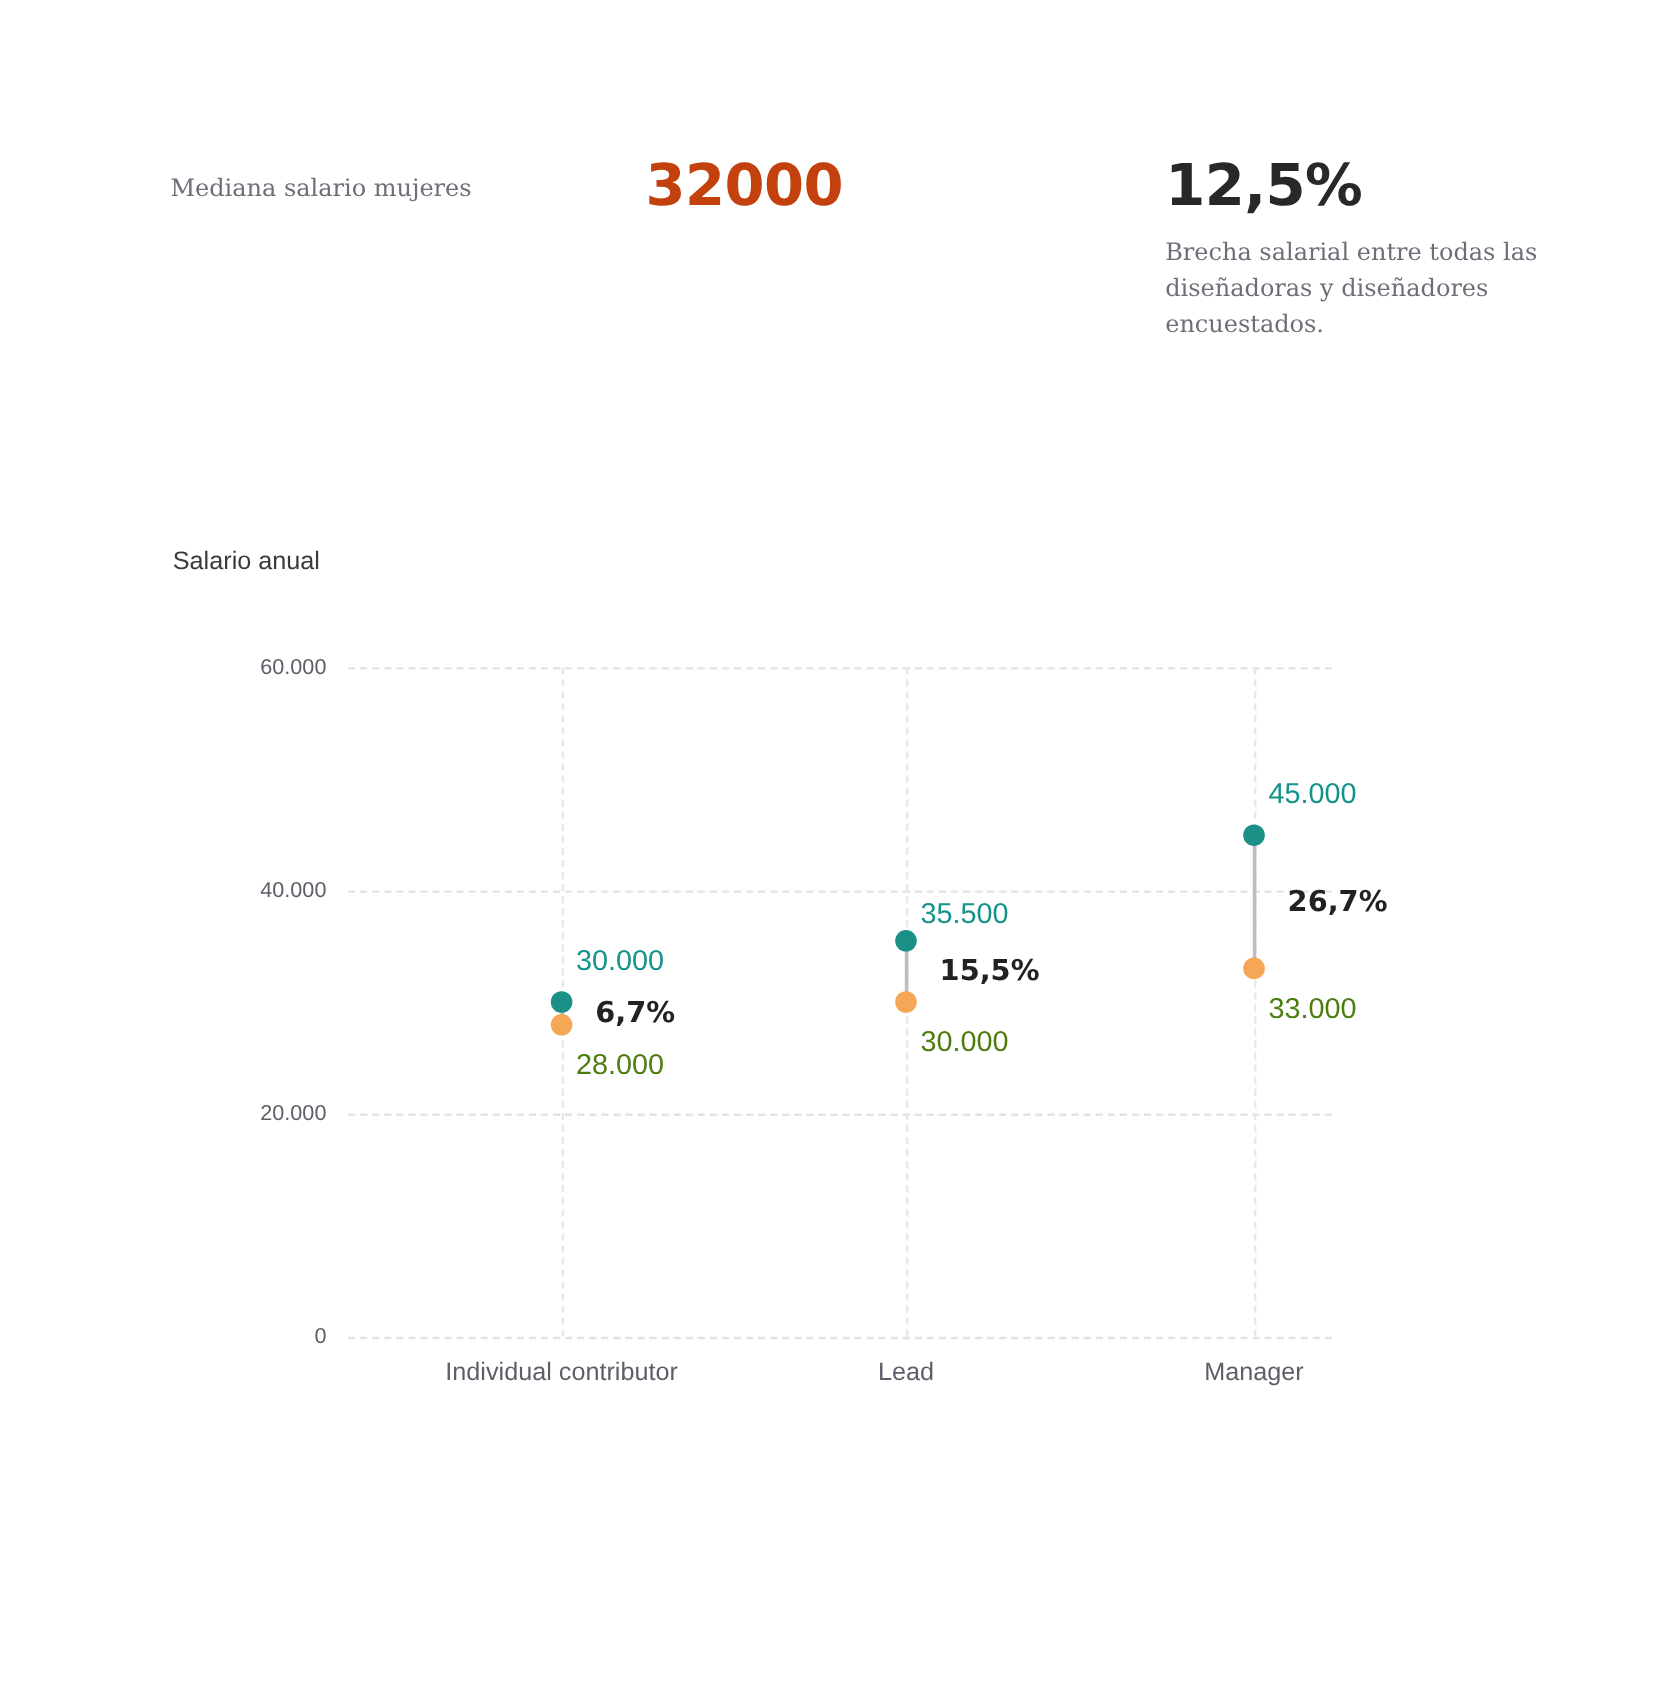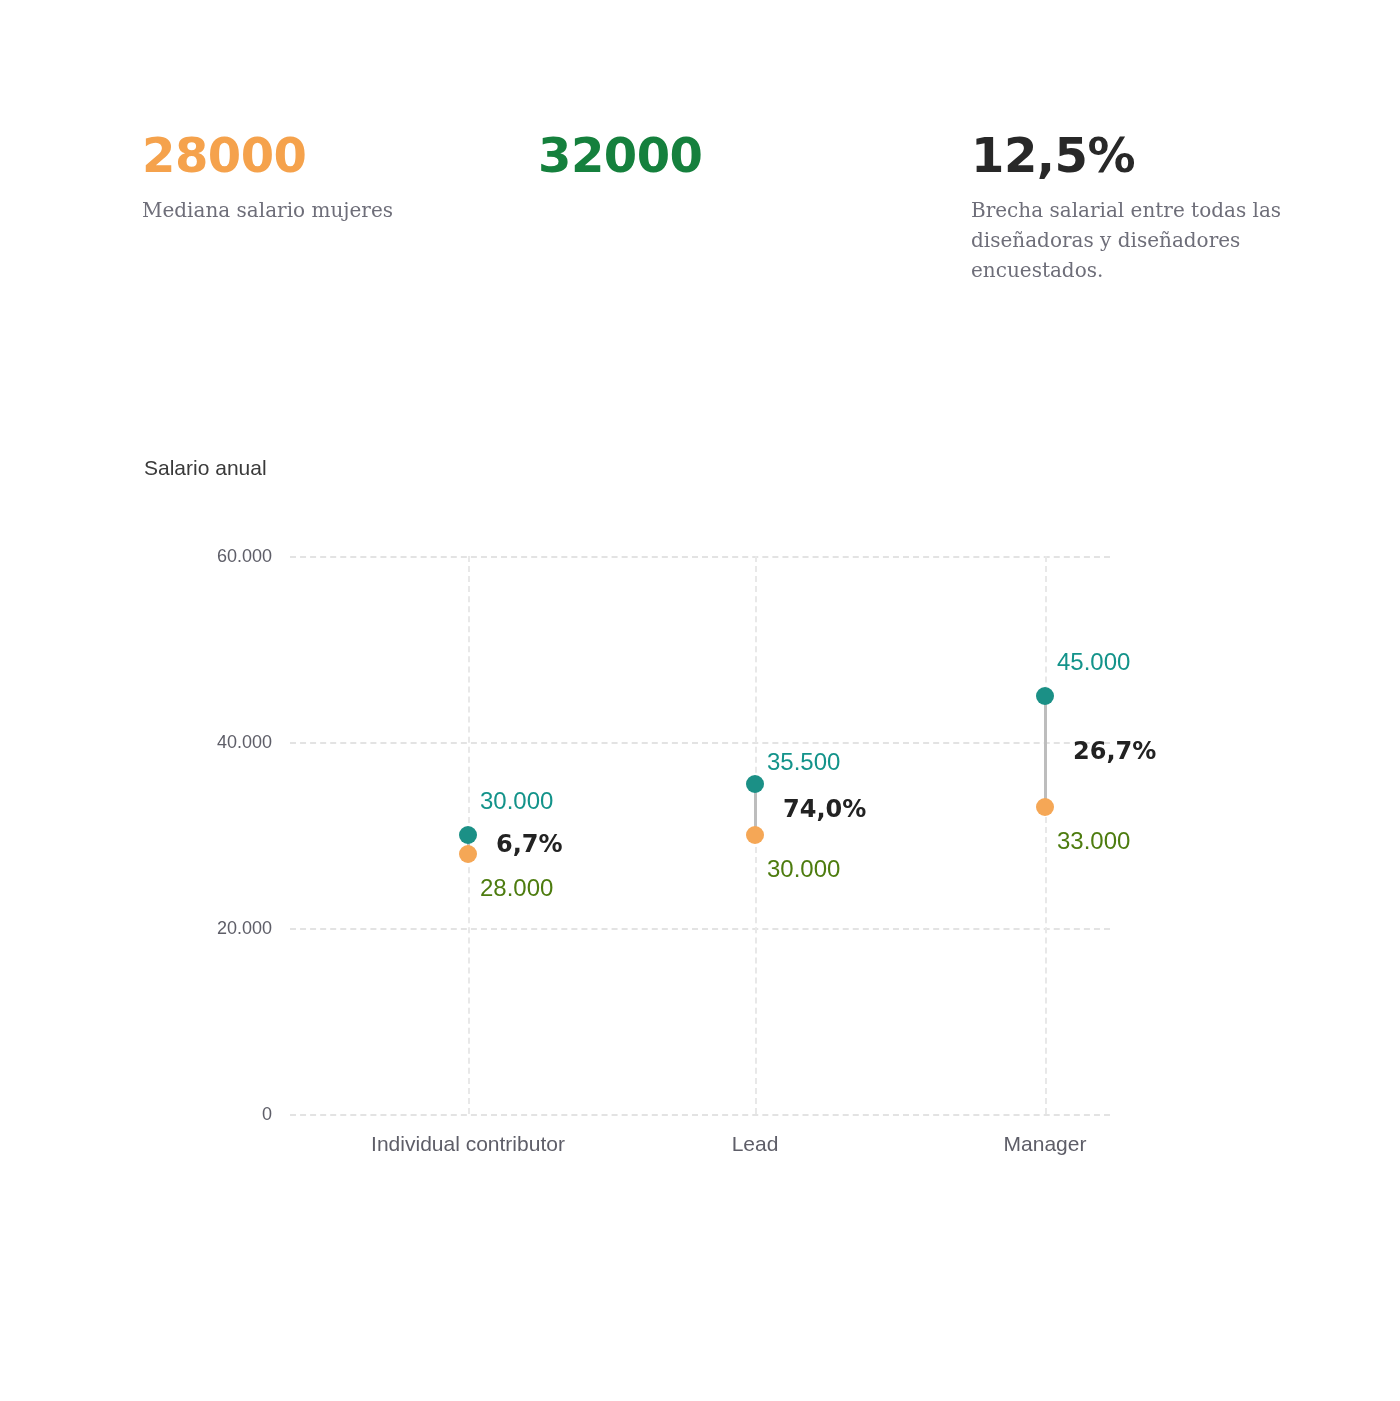--- a/index.html
+++ b/index.html
@@ -41,21 +41,21 @@
     line-height: 30px;
     color: #6e6e79;
     margin-top: 13px;
     font-weight: 400;
   }
   #kpi-women  { left: 142px; width: 330px; }
   #kpi-men    { left: 538px; width: 330px; }
   #kpi-gap    { left: 971px; width: 360px; }
 
   #kpi-women .kpi-number { color: #F5A24C; }
-  #kpi-men   .kpi-number { color: #15803d; }
+  #kpi-men   .kpi-number { color: #c2410c; }
   #kpi-gap   .kpi-number { color: #282828; }
 
   
   .chart {
     position: absolute;
     left: 0;
     top: 0;
     width: 1400px;
     height: 1401px;
   }
@@ -156,21 +156,20 @@
     font-family: "DejaVu Sans", sans-serif;
     transform: translateY(-50%);
   }
 </style>
 </head>
 <body>
 
 <div class="kpi-row">
 
   <div class="kpi" id="kpi-women">
-    <div class="kpi-number">28000</div>
     <div class="kpi-desc">Mediana salario mujeres</div>
   </div>
 
   <div class="kpi" id="kpi-men">
     <div class="kpi-number">32000</div>
   </div>
 
   <div class="kpi" id="kpi-gap">
     <div class="kpi-number">12,5%</div>
     <div class="kpi-desc">Brecha salarial entre todas las diseñadoras y diseñadores encuestados.</div>
@@ -202,21 +201,21 @@
         <div class="gap-label" style="top: 288.3px;">6,7%</div>
       </div>
       <div class="xtick" style="left: 178px;">Individual contributor</div>
       <div class="vgrid" style="left: 465px;"></div>
       <div class="group" style="left: 465px;">
         <div class="connector" style="top: 227.85px; height: 51.15px;"></div>
         <div class="dot male" style="top: 227.85px;"></div>
         <div class="dot female" style="top: 279px;"></div>
         <div class="val-label male" style="top: 193.85px; margin-top: 12px;">35.500</div>
         <div class="val-label female" style="top: 313px;">30.000</div>
-        <div class="gap-label" style="top: 253.425px;">74,0%</div>
+        <div class="gap-label" style="top: 253.425px;">15,5%</div>
       </div>
       <div class="xtick" style="left: 465px;">Lead</div>
       <div class="vgrid" style="left: 755px;"></div>
       <div class="group" style="left: 755px;">
         <div class="connector" style="top: 139.5px; height: 111.6px;"></div>
         <div class="dot male" style="top: 139.5px;"></div>
         <div class="dot female" style="top: 251.1px;"></div>
         <div class="val-label male" style="top: 105.5px;">45.000</div>
         <div class="val-label female" style="top: 285.1px;">33.000</div>
         <div class="gap-label" style="top: 195.3px;">26,7%</div>

